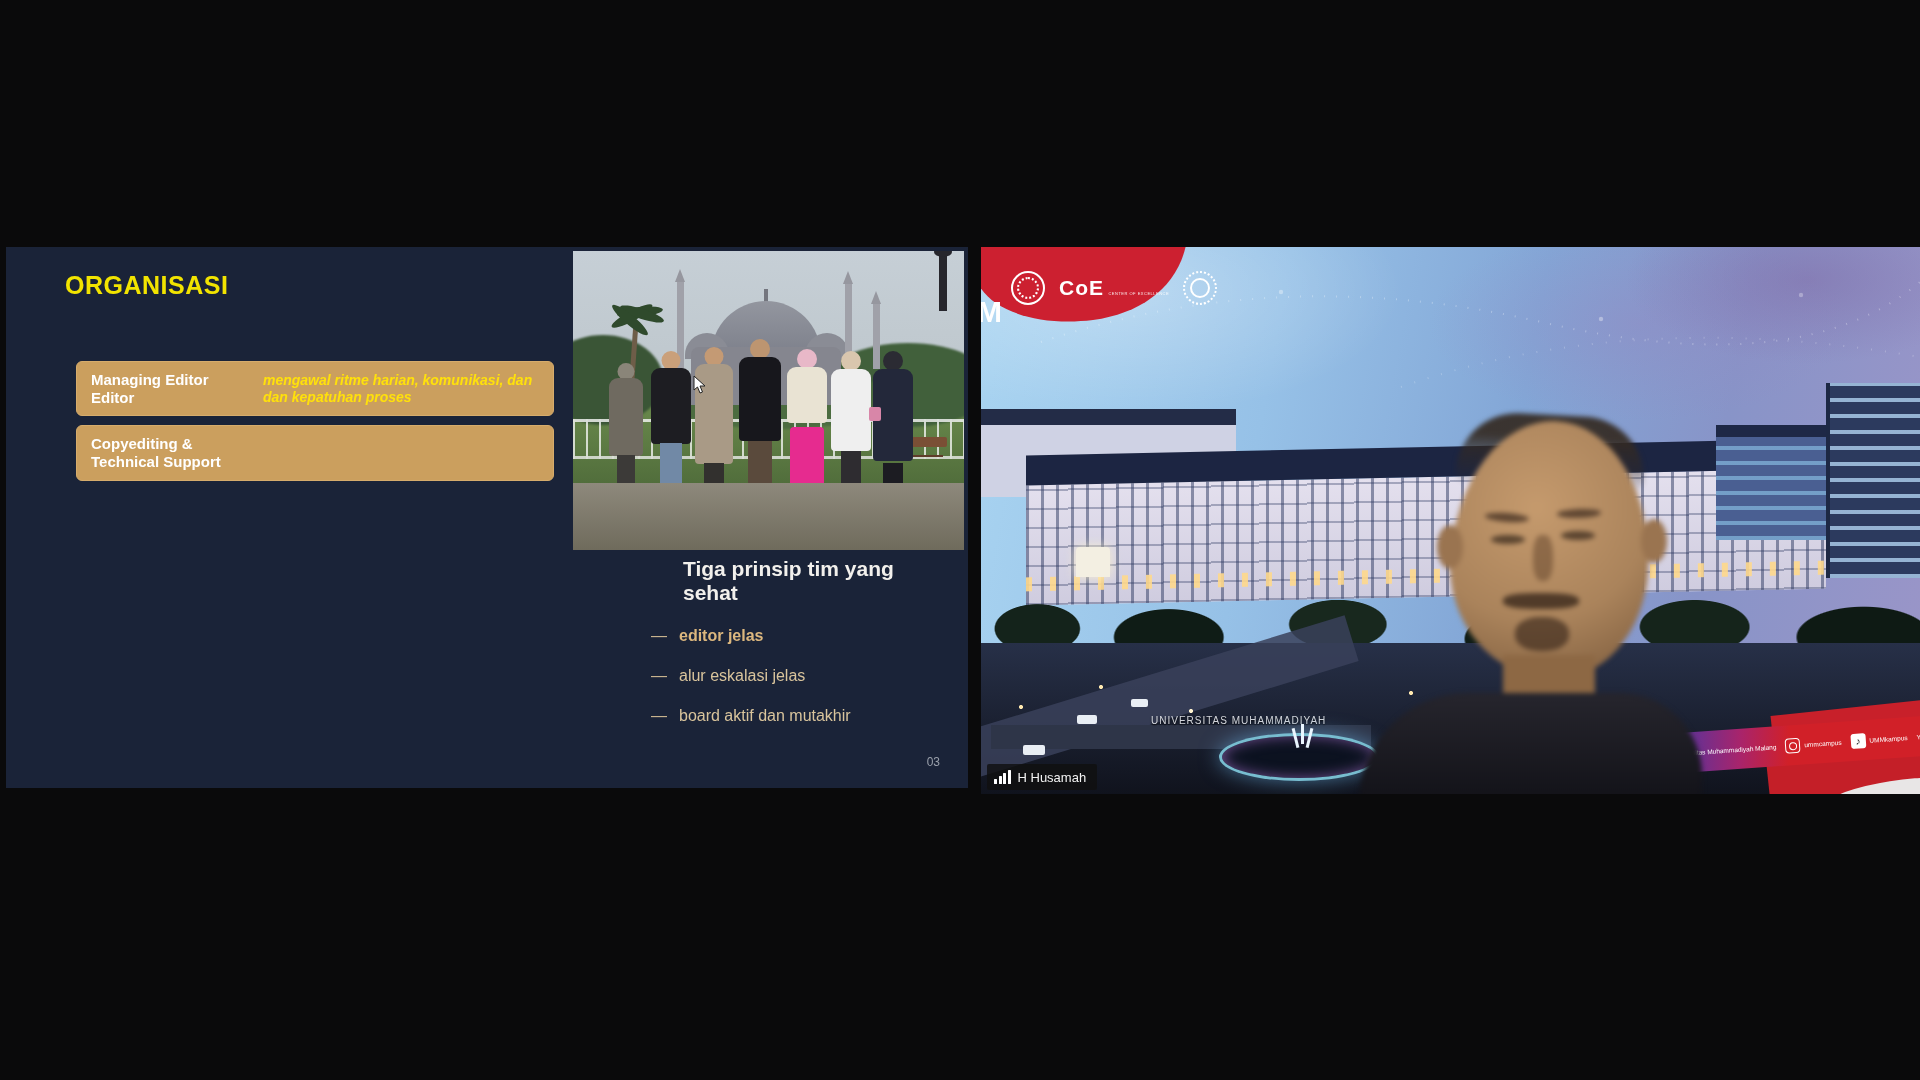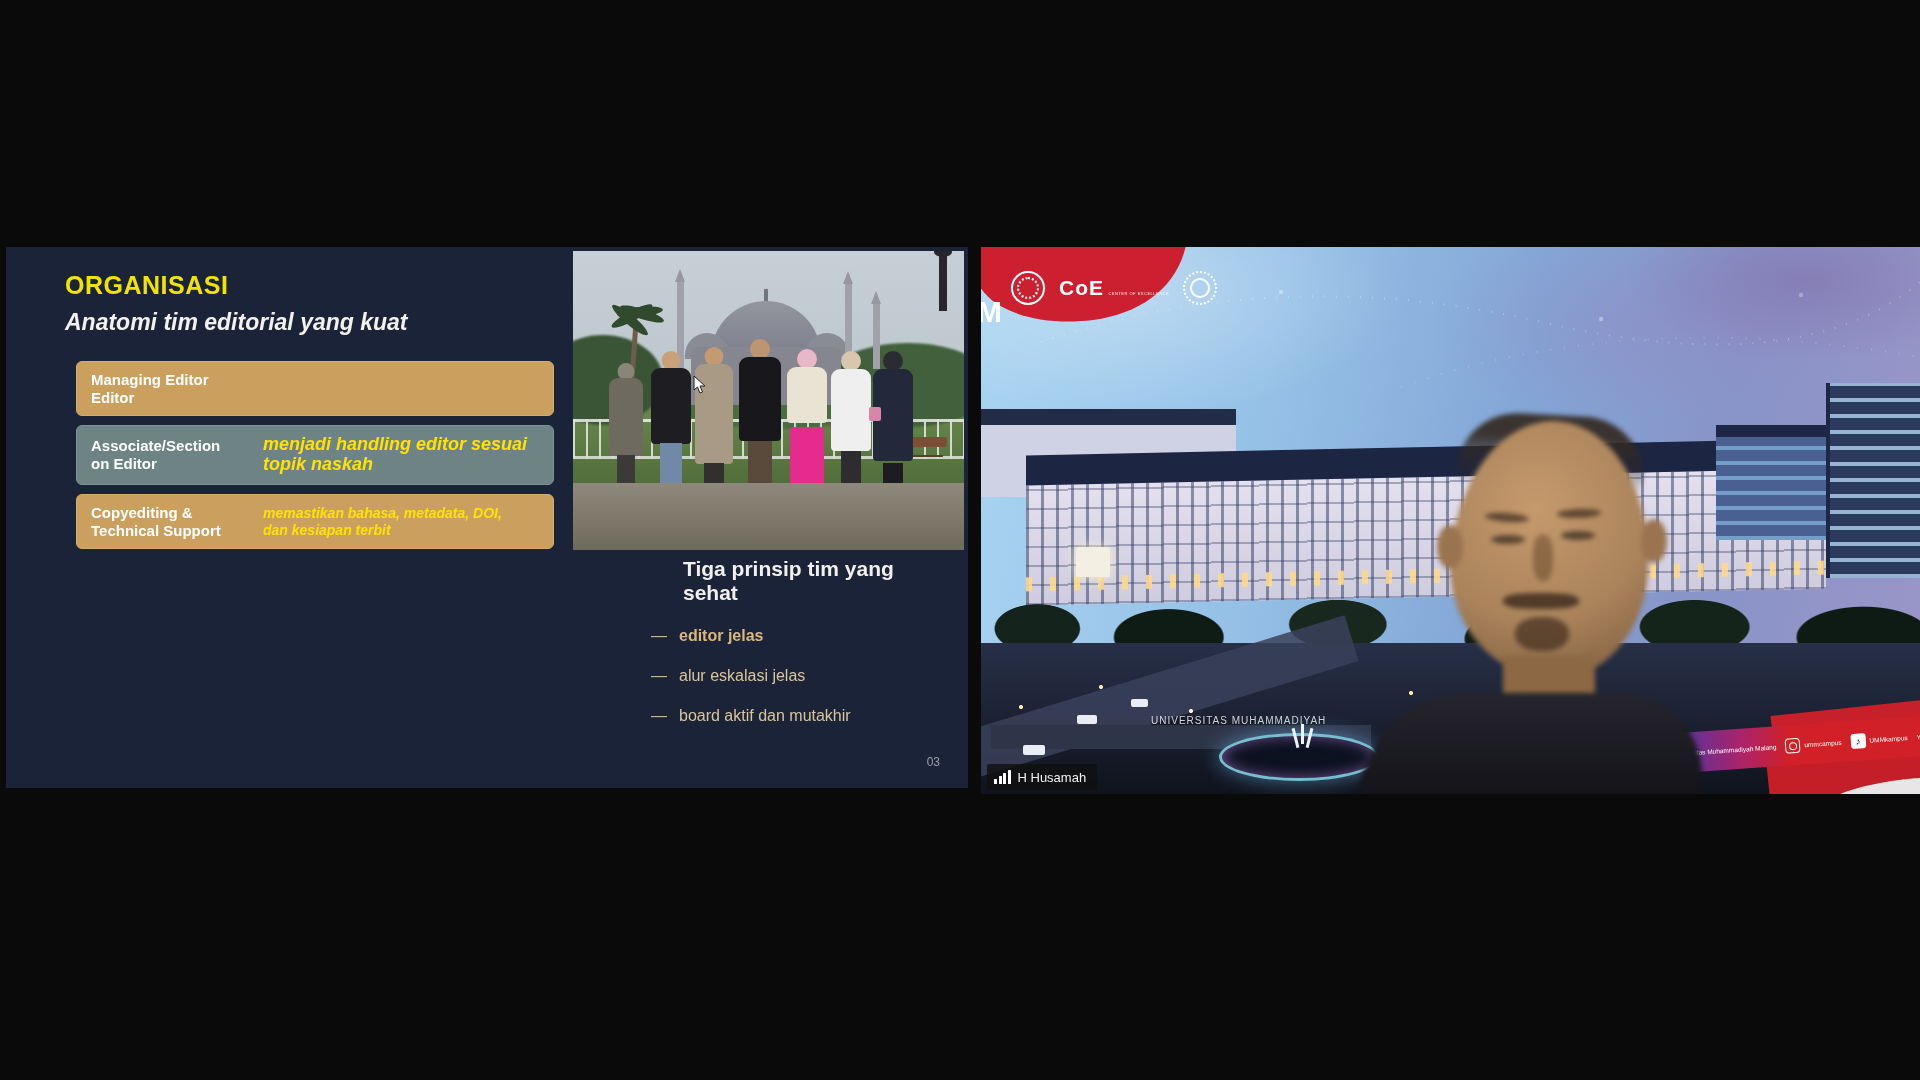--- a/index.html
+++ b/index.html
@@ -190,47 +190,36 @@
   .signal i:nth-child(3){height:11px;} .signal i:nth-child(4){height:14px;}
   .tag-name { color:#f2f2f2; font-size:13px; }
 </style>
 </head>
 <body>
 
 <div class="canvas">
 
   <section class="slide">
     <h1 class="slide-title">ORGANISASI</h1>
-    <h2 class="slide-subtitle">Anatomi tim editorial yang kuat</h2>
 
     <div class="roles">
       <div class="role-row tan">
         <div class="role-label">
           <span>Managing Editor</span>
           <span>Editor</span>
         </div>
-      </div>
-      <div class="role-row slate">
-        <div class="role-label">
-          <span>Associate/Section</span>
-          <span>on Editor</span>
-        </div>
-        <div class="role-desc big">
-          <span>menjadi handling editor sesuai</span>
-          <span>topik naskah</span>
+        <div class="role-desc">
+          <span>mengawal ritme harian, komunikasi, dan</span>
+          <span>dan kepatuhan proses</span>
         </div>
       </div>
       <div class="role-row tan">
         <div class="role-label">
           <span>Copyediting &amp;</span>
           <span>Technical Support</span>
-        </div>
-        <div class="role-desc">
-          <span>memastikan bahasa, metadata, DOI,</span>
-          <span>dan kesiapan terbit</span>
         </div>
       </div>
     </div>
 
     <figure class="photo">
       <div class="ph ph-lawn"></div>
       <div class="ph tree-blob" style="left:-30px;top:84px;width:120px;height:90px;background:#3a5536;"></div>
       <div class="ph tree-blob" style="left:250px;top:92px;width:170px;height:84px;background:#41603b;"></div>
       <div class="ph tree-blob" style="left:90px;top:118px;width:230px;height:60px;background:#4c6c40;"></div>
       <div class="ph hs-spike"></div>

